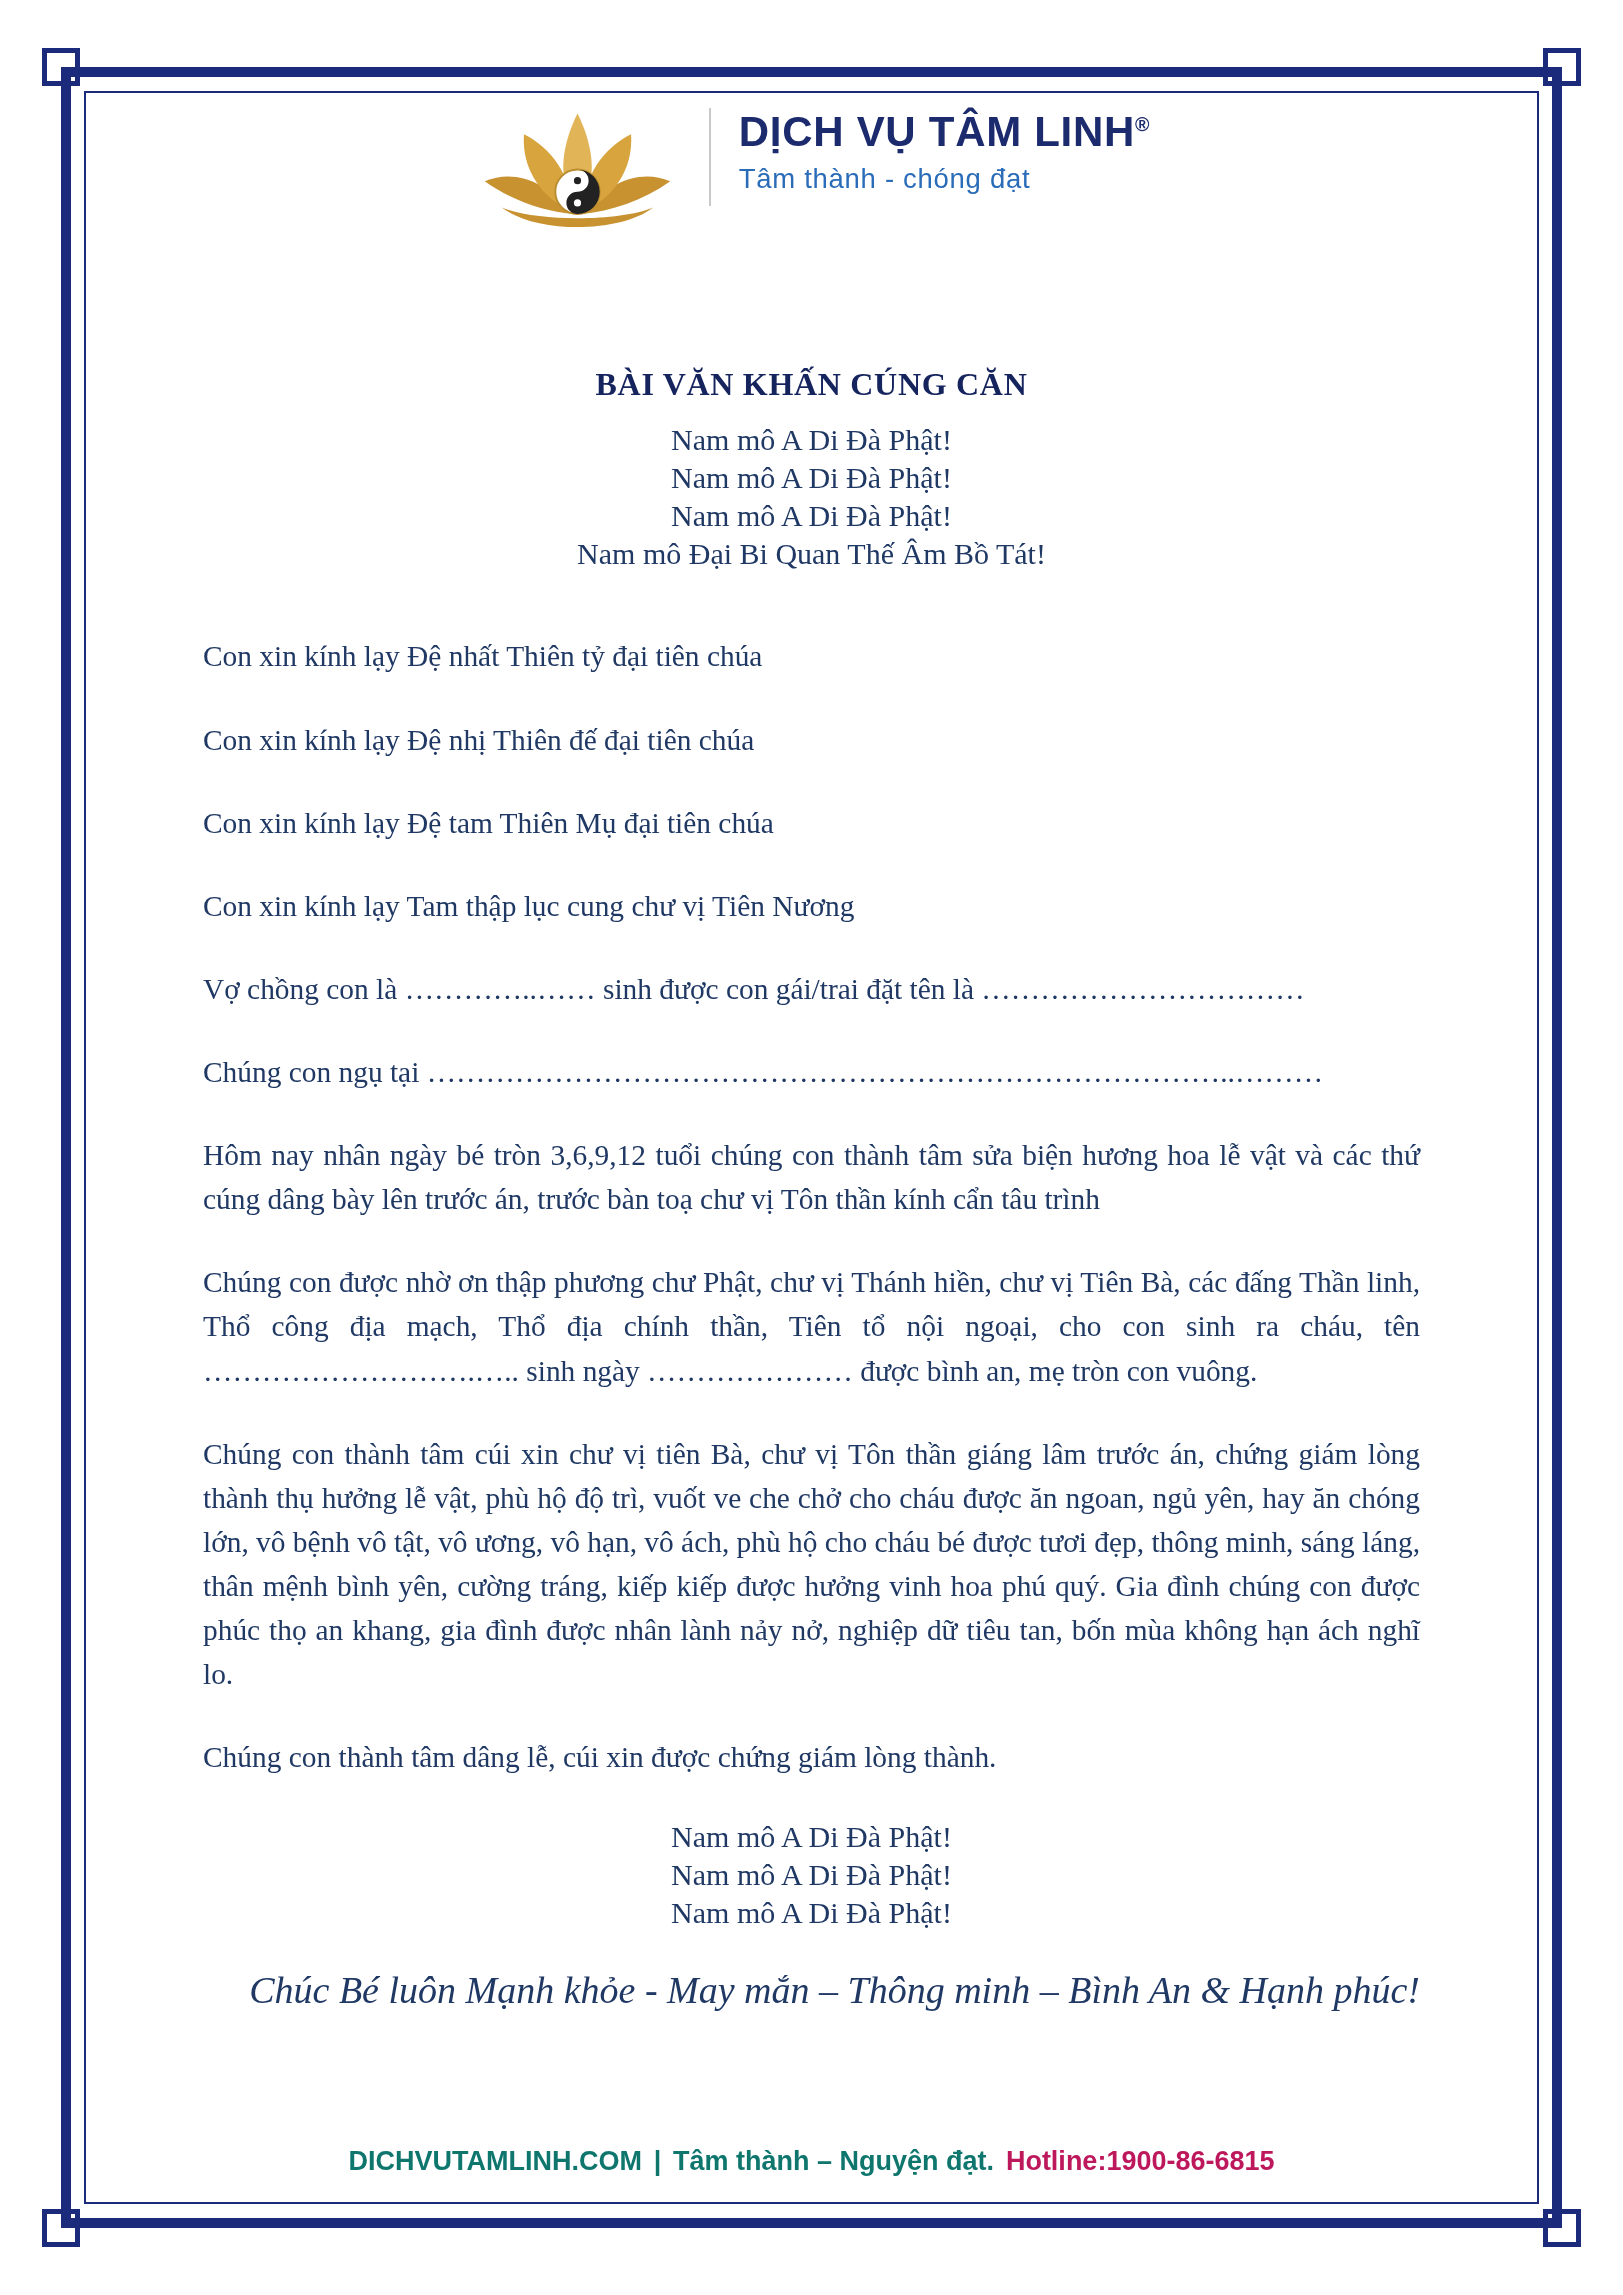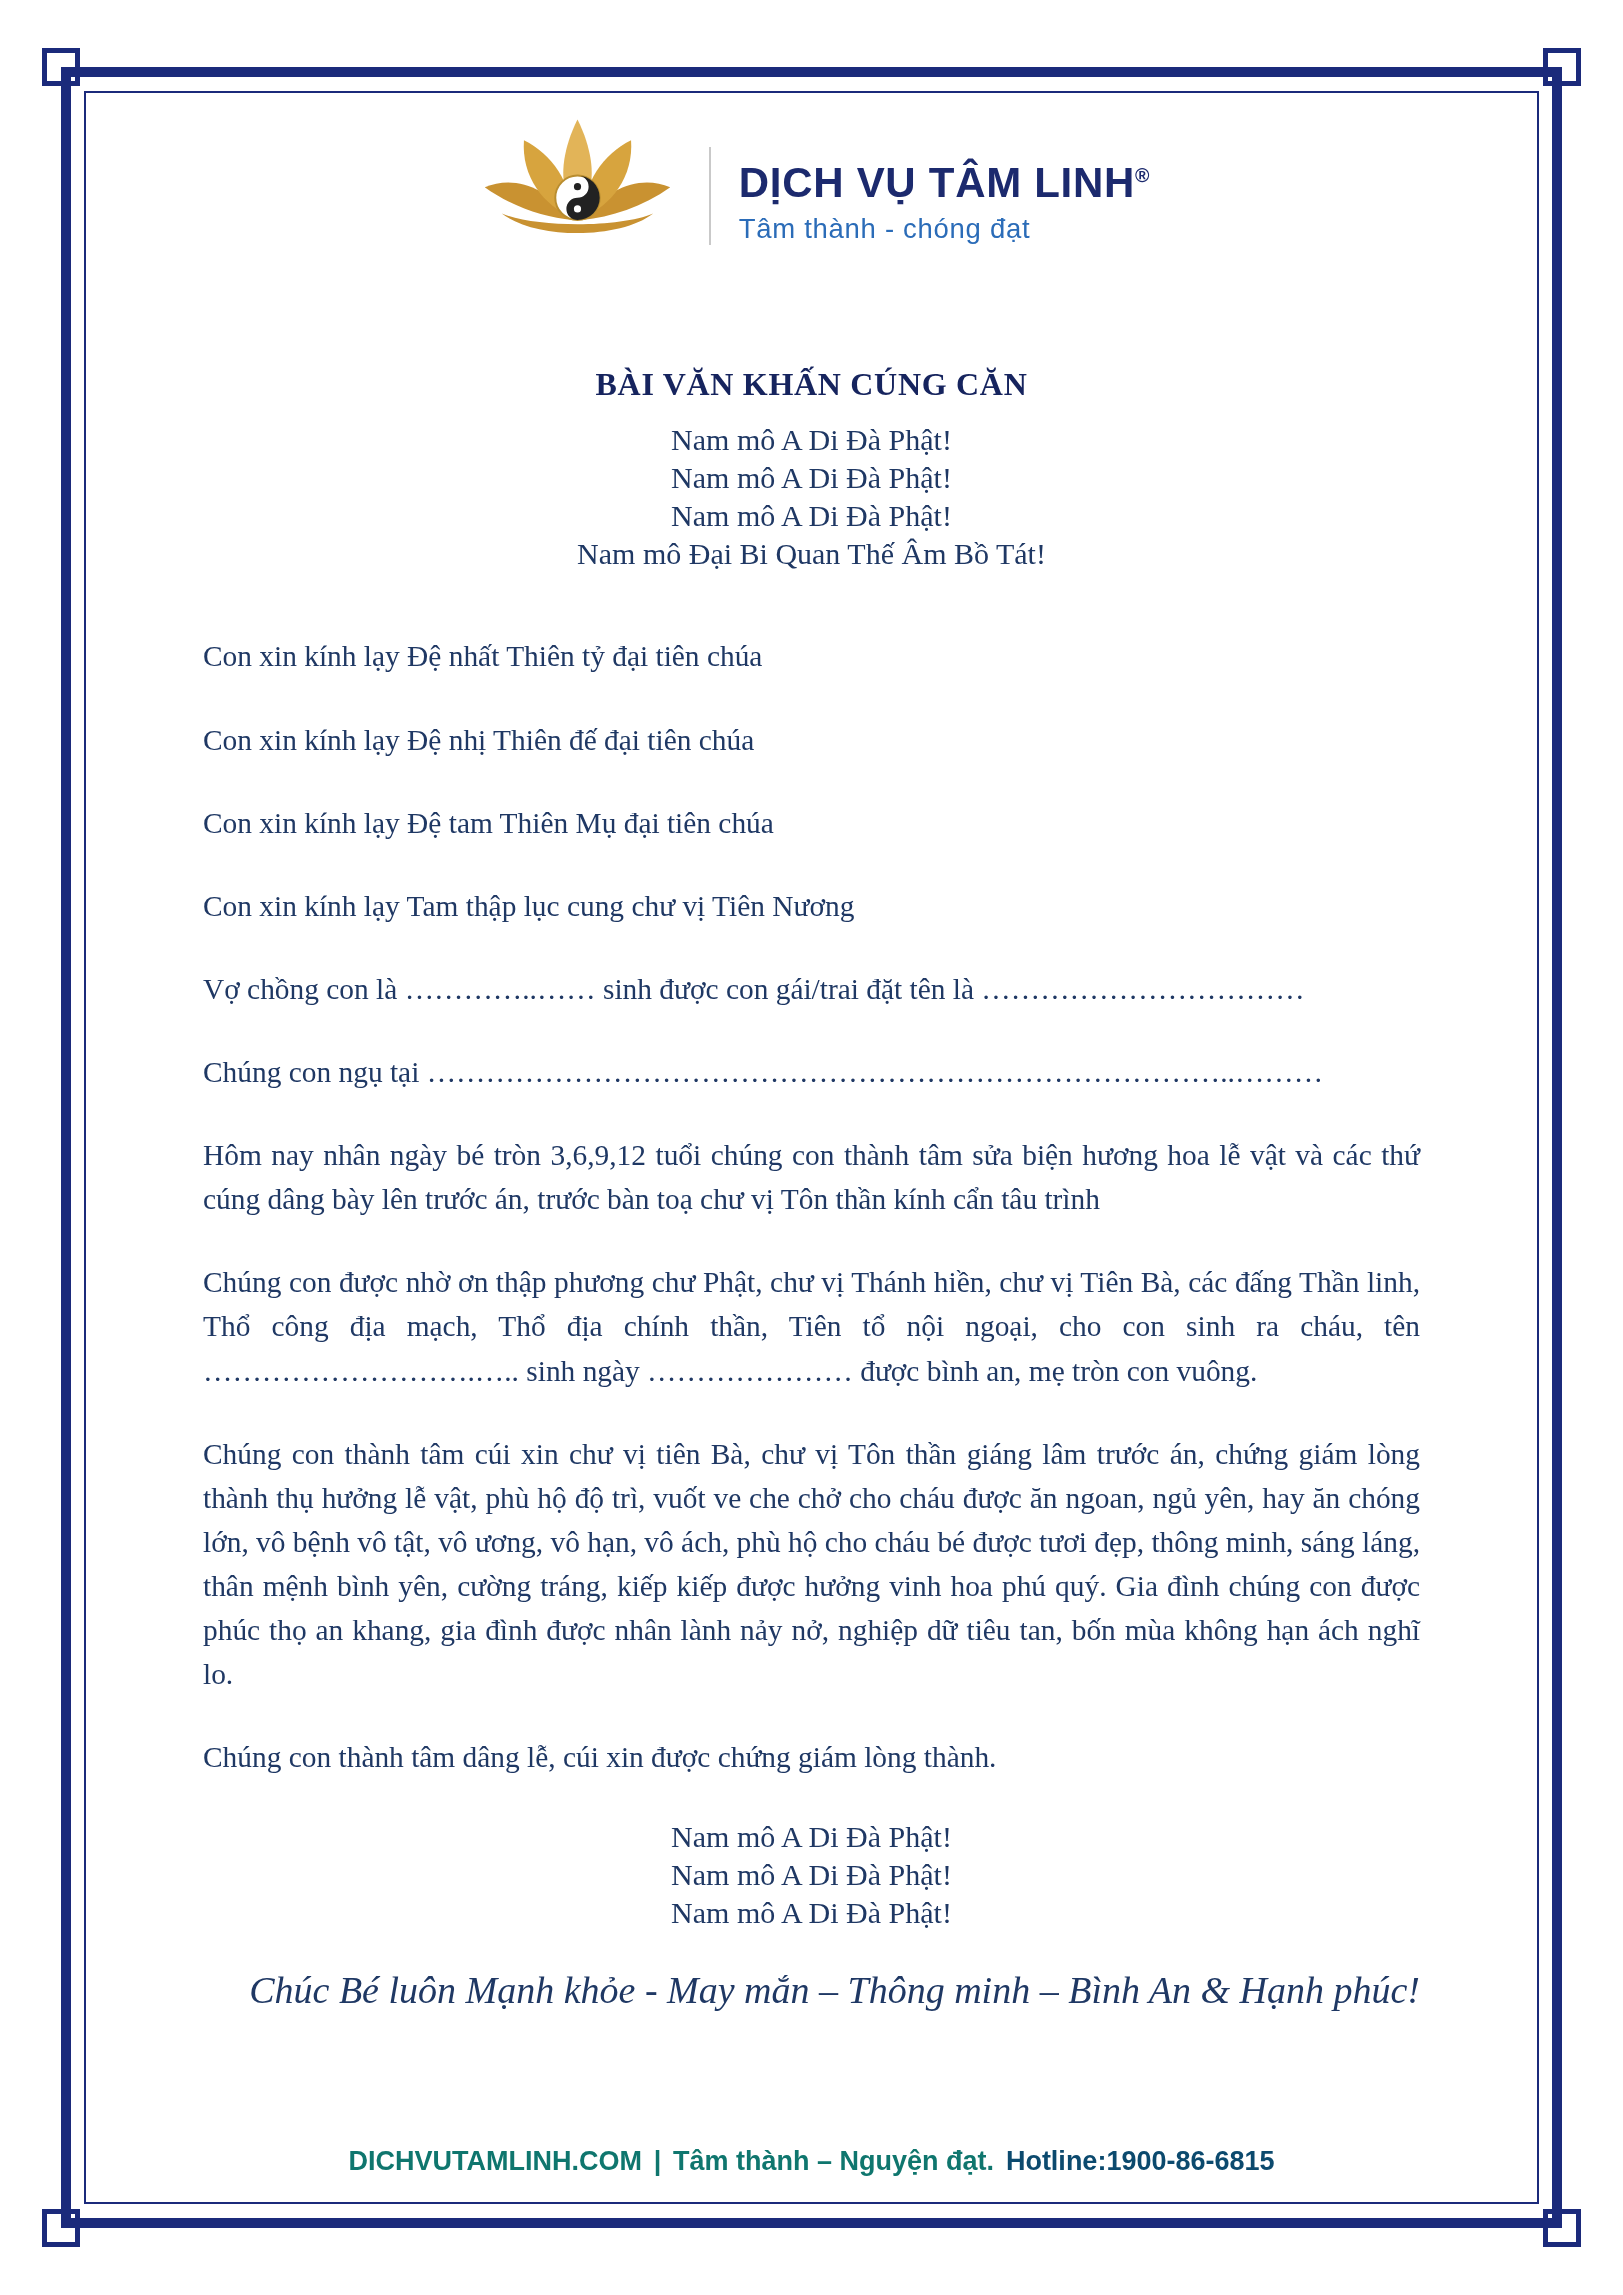--- a/index.html
+++ b/index.html
@@ -29,21 +29,21 @@
   .corner.bl { left:42px;  bottom:48px; }
   .corner.br { right:42px; bottom:48px; }
 
   
   .content {
     position:absolute; left:203px; right:203px; top:108px;
   }
 
   
   .logo-row {
-    display:flex; justify-content:center; align-items:flex-end; gap:27.5px;
+    display:flex; justify-content:center; align-items:flex-start; gap:27.5px;
     height:137px;
   }
   .lotus svg { display:block; }
   .logo-divider {
     display:inline-block; width:2px; height:98px; background:#c9c9c9;
   }
   .brand-block { font-family:"Liberation Sans","DejaVu Sans",sans-serif; }
   .brand-line {
     font-size:42px; font-weight:bold; color:#1c2a6e; letter-spacing:0.7px;
     white-space:nowrap;
@@ -78,21 +78,21 @@
   }
 
   
   .footer {
     position:absolute; left:0; right:0; bottom:118px;
     text-align:center; white-space:nowrap;
     font-family:"Liberation Sans","DejaVu Sans",sans-serif;
     font-size:27px; font-weight:bold;
   }
   .footer .site, .footer .sep, .footer .slogan { color:#0f766e; }
-  .footer .hotline { color:#0c4a6e; }
+  .footer .hotline { color:#be185d; }
   .footer span { margin:0 5.9px; }
 </style>
 </head>
 <body>
 
 <div class="page">
 
   <div class="frame-thick"></div>
   <div class="frame-thin"></div>
   <div class="corner tl"></div>

